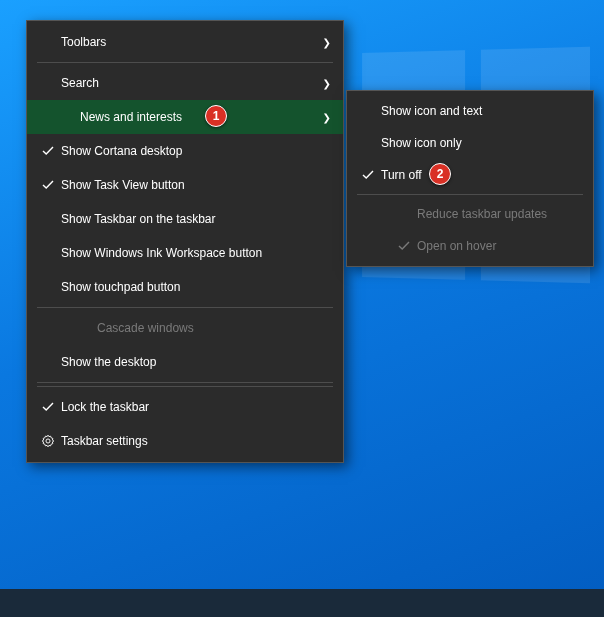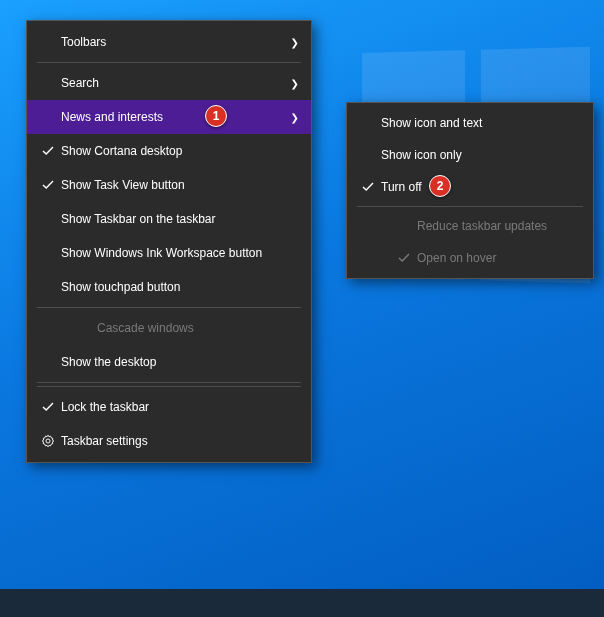--- a/index.html
+++ b/index.html
@@ -34,32 +34,32 @@
     background: #1a2a3a;
   }
   .menu {
     position: absolute;
     background: #2b2b2b;
     border: 1px solid #555;
     box-shadow: 4px 4px 12px rgba(0,0,0,0.5);
     color: #fff;
     padding: 4px 0;
   }
-  .main-menu { left: 26px; top: 20px; width: 286px; }
-  .sub-menu  { left: 346px; top: 102px; width: 248px; }
+  .main-menu { left: 26px; top: 20px; width: 318px; }
+  .sub-menu  { left: 346px; top: 90px; width: 248px; }
   .item {
     display: flex;
     align-items: center;
     height: 34px;
     padding: 0 12px 0 8px;
     cursor: default;
     position: relative;
   }
   .item.short { height: 32px; }
-  .item.hovered { background: #4c1d95; }
+  .item.hovered { background: #14532d; gap: 19px; }
   .col-icon {
     width: 26px;
     display: flex; align-items: center; justify-content: center;
     flex-shrink: 0;
   }
   .label { flex: 1; white-space: nowrap; }
   .arrow {
     width: 14px; text-align: right;
     font-size: 10px;
   }

